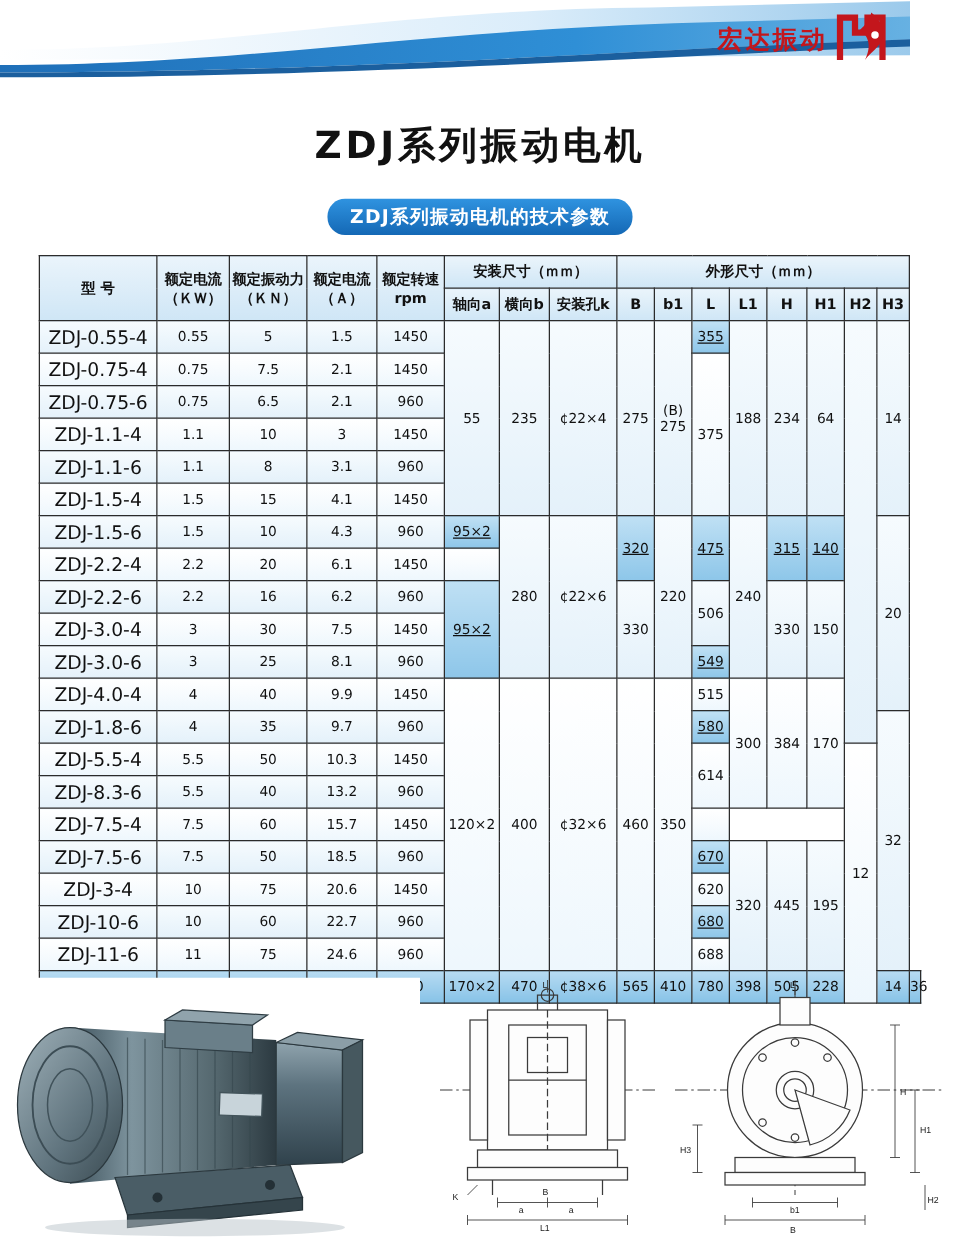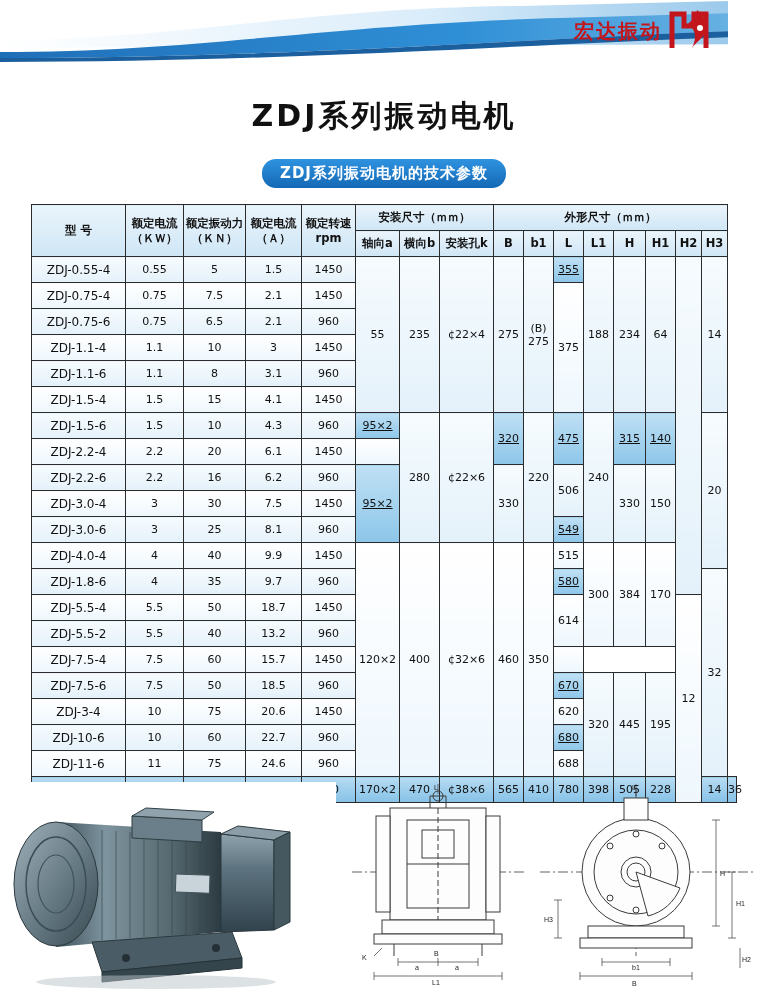--- a/index.html
+++ b/index.html
@@ -76,21 +76,21 @@
     font-size:11.5px;
     background:linear-gradient(180deg,#eaf4fb 0%,#cfe6f6 100%);
     line-height:1.25;
   }
   tbody td{
     background:linear-gradient(180deg,#ffffff 0%,#eef7fd 100%);
   }
   tbody tr:nth-child(odd) td{
     background:linear-gradient(180deg,#f6fbfe 0%,#e4f1fa 100%);
   }
-  td.model{font-size:12px;letter-spacing:0px;}
+  td.model{font-size:15px;letter-spacing:0px;}
   td.blue{
     background:linear-gradient(180deg,#bfe0f4 0%,#8dc6e9 100%) !important;
     text-decoration:underline;
   }
   .lastrow td{
     background:linear-gradient(180deg,#b6dbf2 0%,#86c2e7 100%) !important;
     font-weight:normal;
   }
   
   .figures{
@@ -340,28 +340,28 @@
       <td>9.7</td>
       <td>960</td>
       <td class="blue">580</td>
       <td rowspan="8">32</td>
     </tr>
 
     <tr>
       <td class="model">ZDJ-5.5-4</td>
       <td>5.5</td>
       <td>50</td>
-      <td>18.7</td>
+      <td>10.3</td>
       <td>1450</td>
       <td rowspan="2">614</td>
       <td rowspan="8">12</td>
     </tr>
 
     <tr>
-      <td class="model">ZDJ-5.5-2</td>
+      <td class="model">ZDJ-8.3-6</td>
       <td>5.5</td>
       <td>40</td>
       <td>13.2</td>
       <td>960</td>
     </tr>
 
     <tr>
       <td class="model">ZDJ-7.5-4</td>
       <td>7.5</td>
       <td>60</td>

